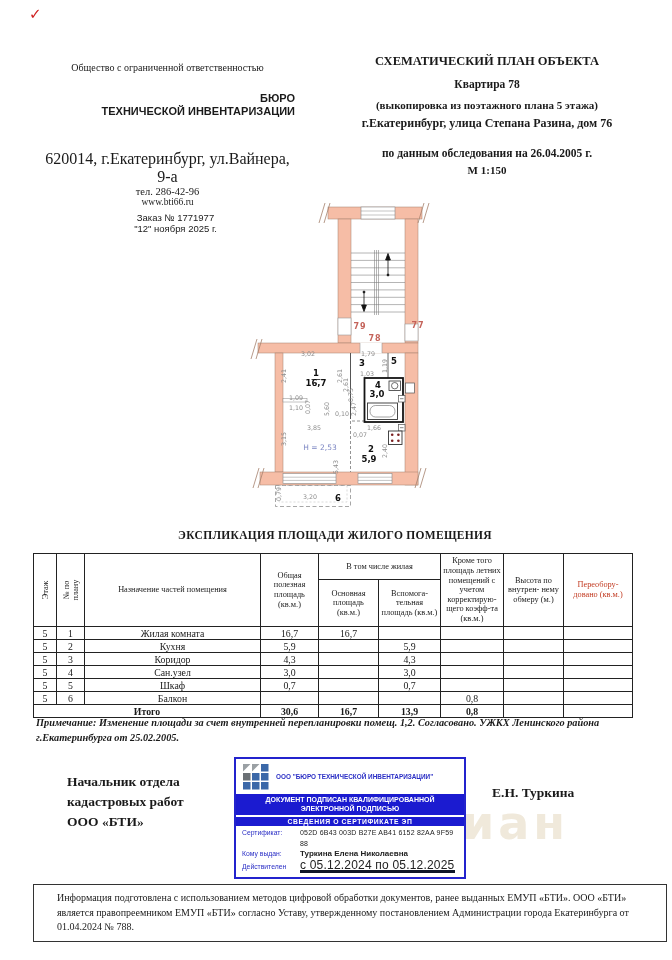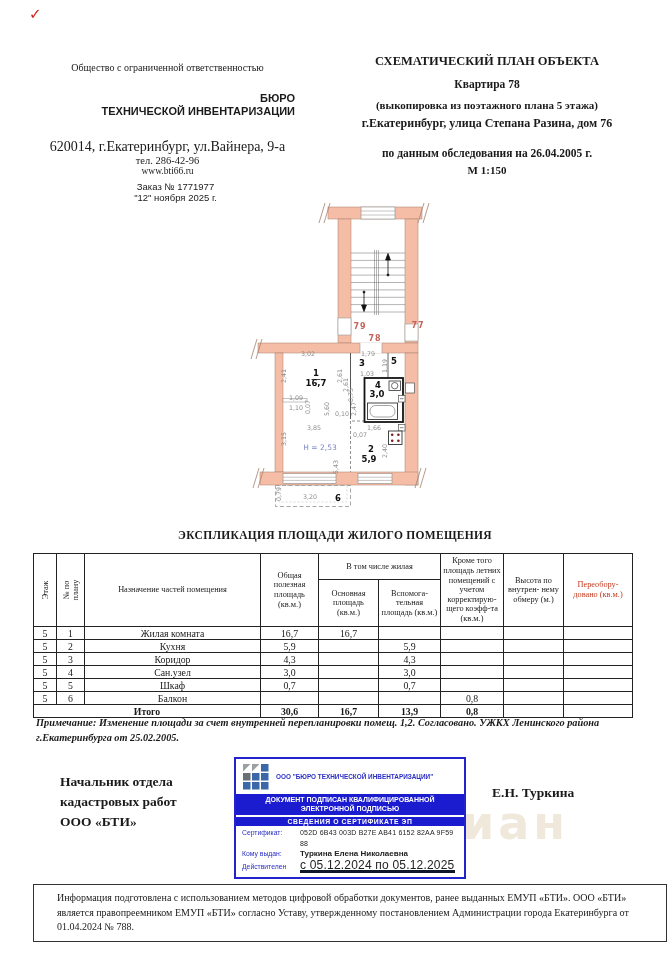--- a/index.html
+++ b/index.html
@@ -13,21 +13,21 @@
 
   
   .watermark{left:424px;top:796px;font-family:"DejaVu Sans",sans-serif;font-weight:bold;
       font-size:46px;letter-spacing:4px;color:#f0e9db;}
 
   
   .hdr-left{left:40px;top:62px;width:255px;text-align:center;}
   .hl-ooo{font-size:10px;text-align:center;}
   .hl-bureau{font-family:"Liberation Sans",sans-serif;font-weight:bold;font-size:11px;
       line-height:13px;margin-top:19px;text-align:right;}
-  .hl-addr{font-size:14px;margin-top:21px;}
+  .hl-addr{font-size:16px;margin-top:32px;}
   .hl-phone{font-size:10.5px;}
   .hl-site{font-size:9.5px;}
   .hl-orderline{display:flex;justify-content:space-between;padding:0 14px 0 30px;margin-top:5px;
       font-family:"Liberation Sans",sans-serif;font-size:9.5px;flex-direction:column;}
 
   
   .hdr-right{left:332px;top:54px;width:310px;text-align:center;font-weight:bold;}
   .hr-title{font-size:12.5px;}
   .hr-flat{font-size:11.5px;margin-top:9px;}
   .hr-sub{font-size:11px;margin-top:9px;}
@@ -57,21 +57,21 @@
   .vwrap{position:relative;height:100%;min-height:70px;}
   .vert{position:absolute;top:50%;left:50%;transform:translate(-50%,-50%) rotate(-90deg);
       white-space:pre-line;line-height:9px;}
   tr.total-row td{font-weight:bold;}
   td.total-lbl{text-align:left;padding-left:40px;font-weight:bold;}
 
   .note{left:36px;top:716px;width:600px;font-weight:bold;font-style:italic;
       font-size:10.3px;line-height:14.5px;}
 
   
-  .sig-pos{left:60px;top:772px;width:180px;font-weight:bold;font-size:13.5px;line-height:20px;}
+  .sig-pos{left:67px;top:772px;width:180px;font-weight:bold;font-size:13.5px;line-height:20px;}
   .sig-name{left:492px;top:785px;font-weight:bold;font-size:13.5px;}
 
   
   .stamp{left:226px;top:757px;width:228px;border:2.5px solid #2323cd;background:#fff;
       font-family:Liberation Sans, sans-serif;margin-left:8px;}
   .stamp-top{display:flex;align-items:center;height:35px;}
   .stamp-logo{margin:0 7px 0 7px;flex:none;}
   .stamp-org{color:#2a2ec5;font-weight:bold;font-size:6.4px;white-space:nowrap;}
   .stamp-band1{background:#1b1bd0;color:#fff;font-weight:bold;font-size:7px;
       line-height:8.6px;text-align:center;padding:2px 4px;}

